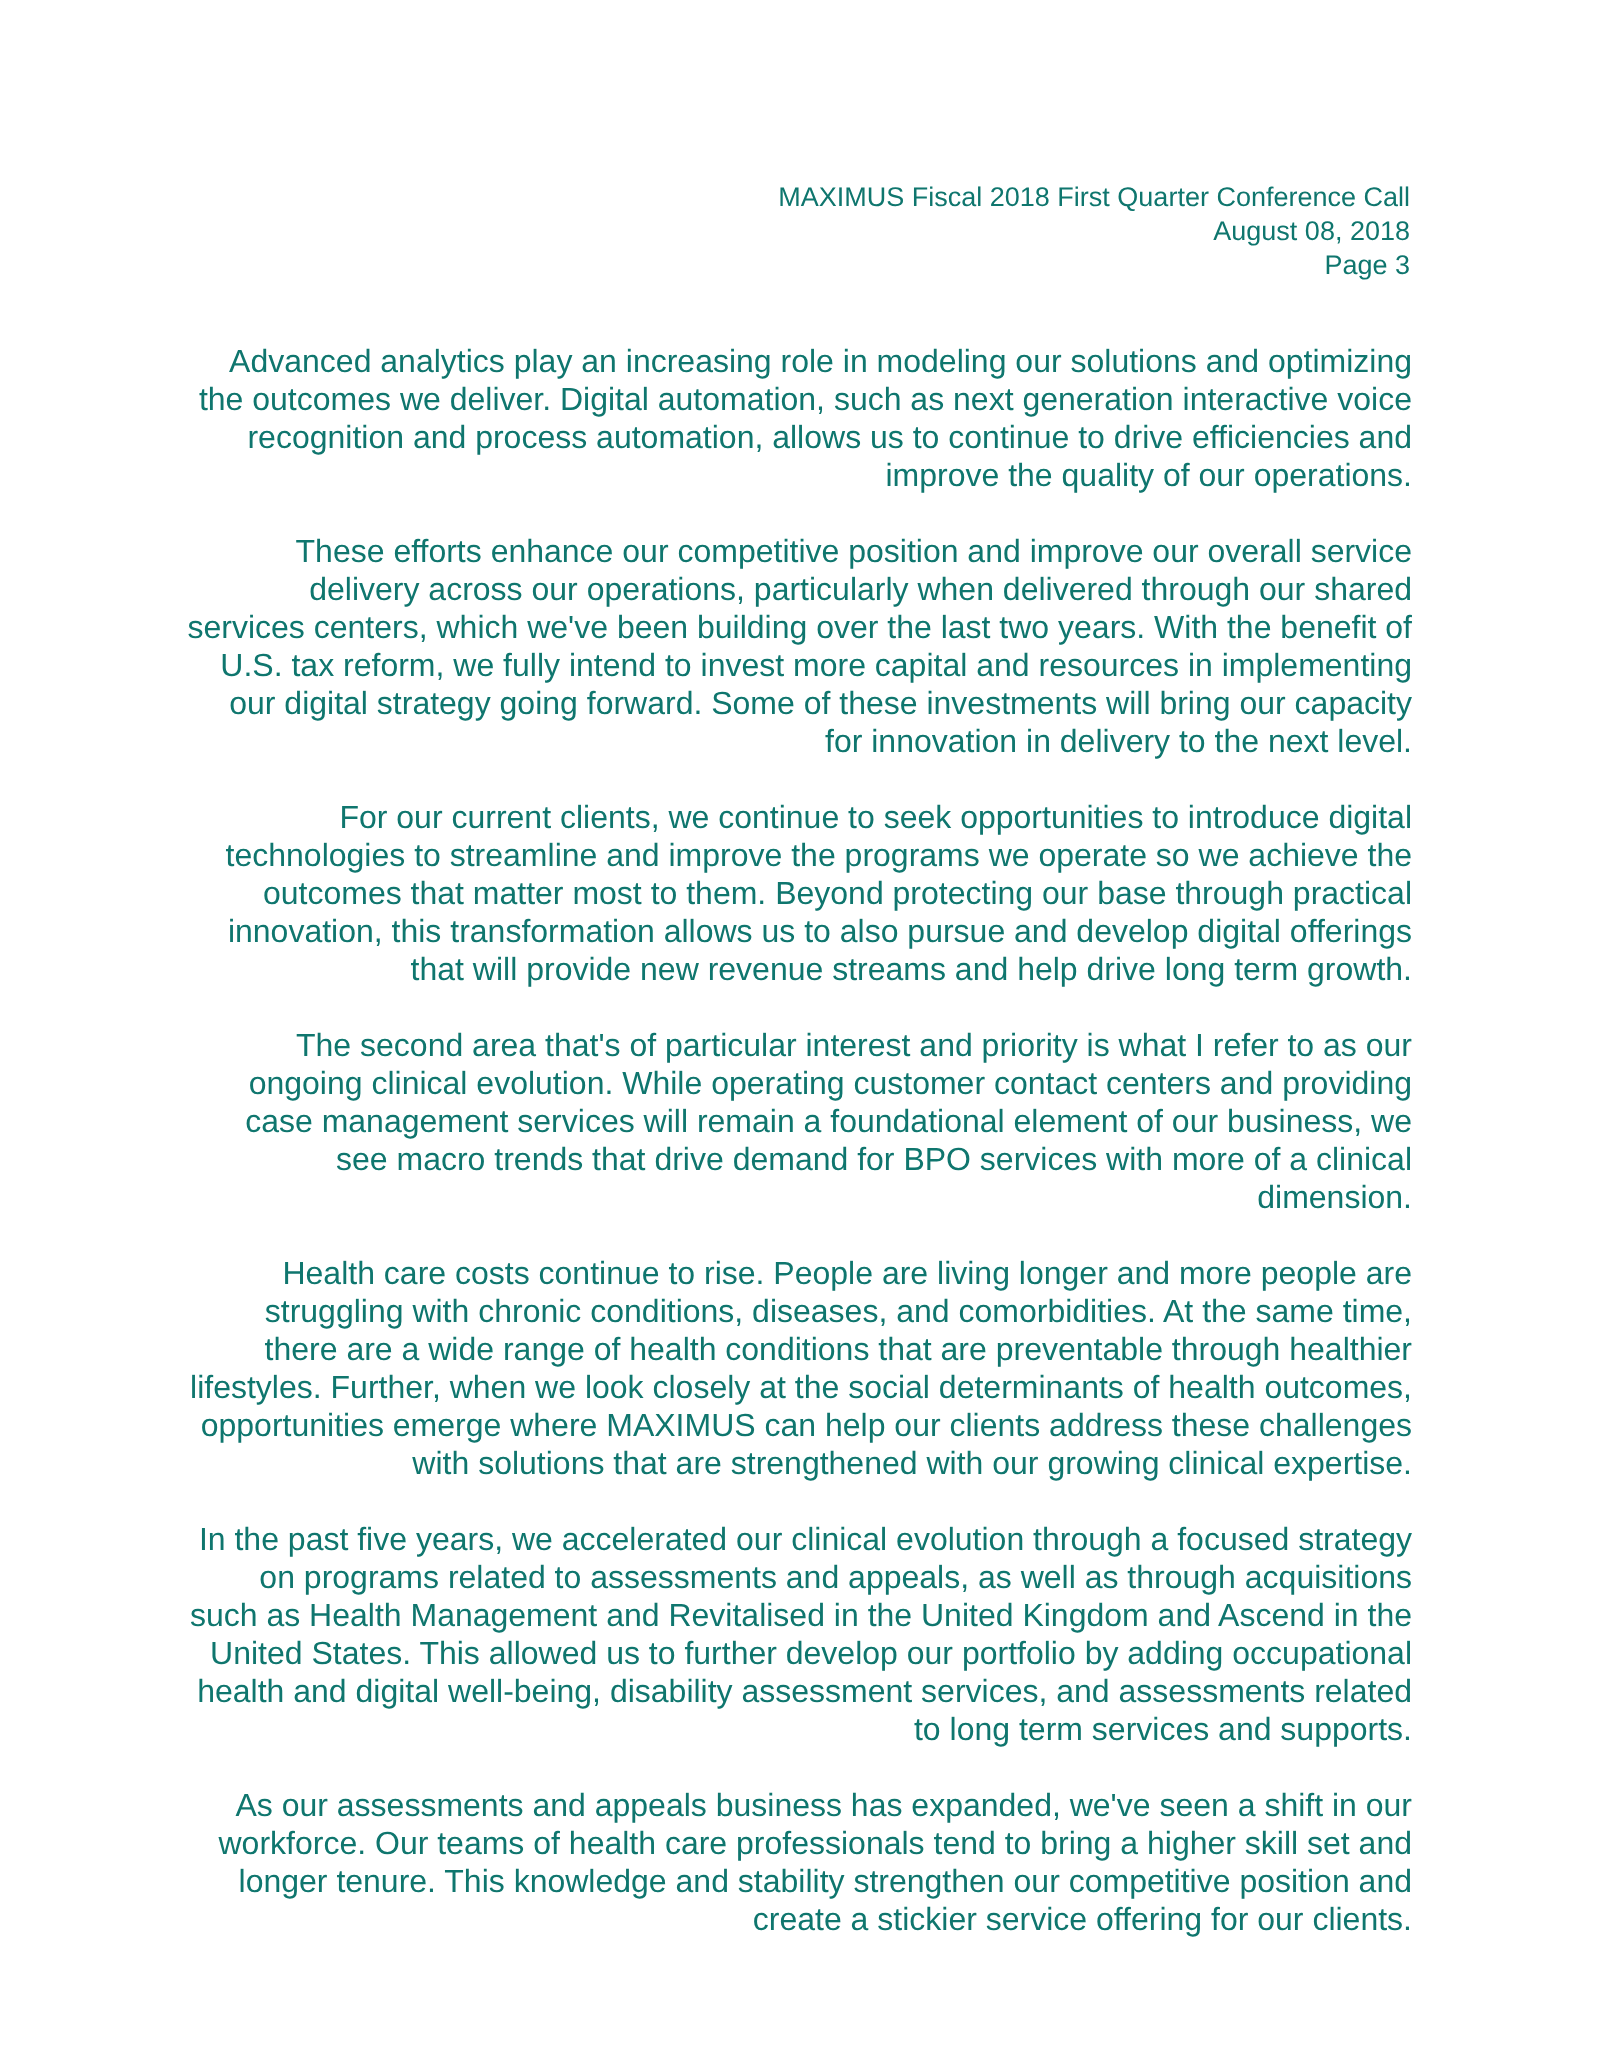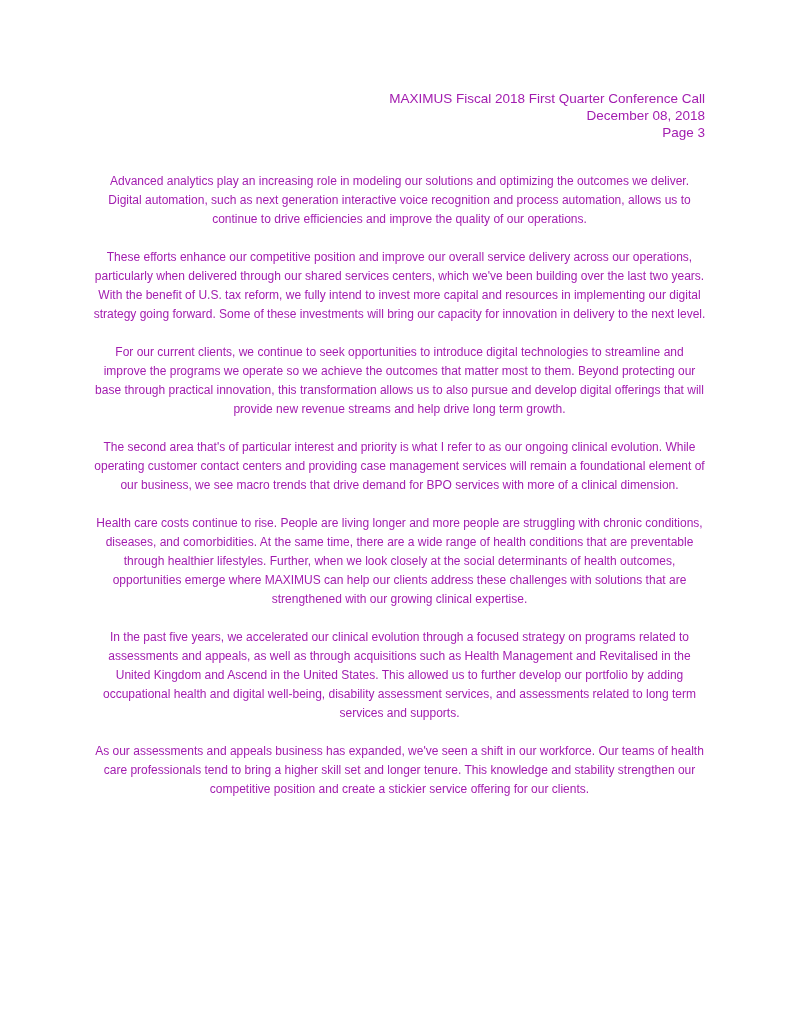--- a/index.html
+++ b/index.html
@@ -3,52 +3,52 @@
 <meta charset="utf-8">
 <style>
   * { margin: 0; padding: 0; box-sizing: border-box; }
   html, body { background: #ffffff; }
   .page {
     position: relative;
     width: 799px;
     height: 1034px;
     background: #ffffff;
     font-family: "Liberation Sans", "DejaVu Sans", sans-serif;
-    color: #a21caf;
+    color: #0f766e;
     overflow: hidden;
   }
   .doc-header {
     position: absolute;
     top: 90px;
     right: 94px;
     text-align: right;
     font-size: 13.5px;
     line-height: 17px;
   }
   .doc-body {
     position: absolute;
     top: 172px;
     left: 93px;
     width: 613px;
-    font-size: 12px;
+    font-size: 16px;
     line-height: 19px;
-    text-align: center;
+    text-align: right;
   }
   .doc-body p {
     margin: 0 0 19px 0;
   }
 </style>
 </head>
 <body>
 
 <div class="page">
 
   <div class="doc-header">
     <div>MAXIMUS Fiscal 2018 First Quarter Conference Call</div>
-    <div>December 08, 2018</div>
+    <div>August 08, 2018</div>
     <div>Page 3</div>
   </div>
 
   <div class="doc-body">
     <p>Advanced analytics play an increasing role in modeling our solutions and optimizing the outcomes we deliver. Digital automation, such as next generation interactive voice recognition and process automation, allows us to continue to drive efficiencies and improve the quality of our operations.</p>
     <p>These efforts enhance our competitive position and improve our overall service delivery across our operations, particularly when delivered through our shared services centers, which we've been building over the last two years. With the benefit of U.S. tax reform, we fully intend to invest more capital and resources in implementing our digital strategy going forward. Some of these investments will bring our capacity for innovation in delivery to the next level.</p>
     <p>For our current clients, we continue to seek opportunities to introduce digital technologies to streamline and improve the programs we operate so we achieve the outcomes that matter most to them. Beyond protecting our base through practical innovation, this transformation allows us to also pursue and develop digital offerings that will provide new revenue streams and help drive long term growth.</p>
     <p>The second area that's of particular interest and priority is what I refer to as our ongoing clinical evolution. While operating customer contact centers and providing case management services will remain a foundational element of our business, we see macro trends that drive demand for BPO services with more of a clinical dimension.</p>
     <p>Health care costs continue to rise. People are living longer and more people are struggling with chronic conditions, diseases, and comorbidities. At the same time, there are a wide range of health conditions that are preventable through healthier lifestyles. Further, when we look closely at the social determinants of health outcomes, opportunities emerge where MAXIMUS can help our clients address these challenges with solutions that are strengthened with our growing clinical expertise.</p>
     <p>In the past five years, we accelerated our clinical evolution through a focused strategy on programs related to assessments and appeals, as well as through acquisitions such as Health Management and Revitalised in the United Kingdom and Ascend in the United States. This allowed us to further develop our portfolio by adding occupational health and digital well-being, disability assessment services, and assessments related to long term services and supports.</p>

